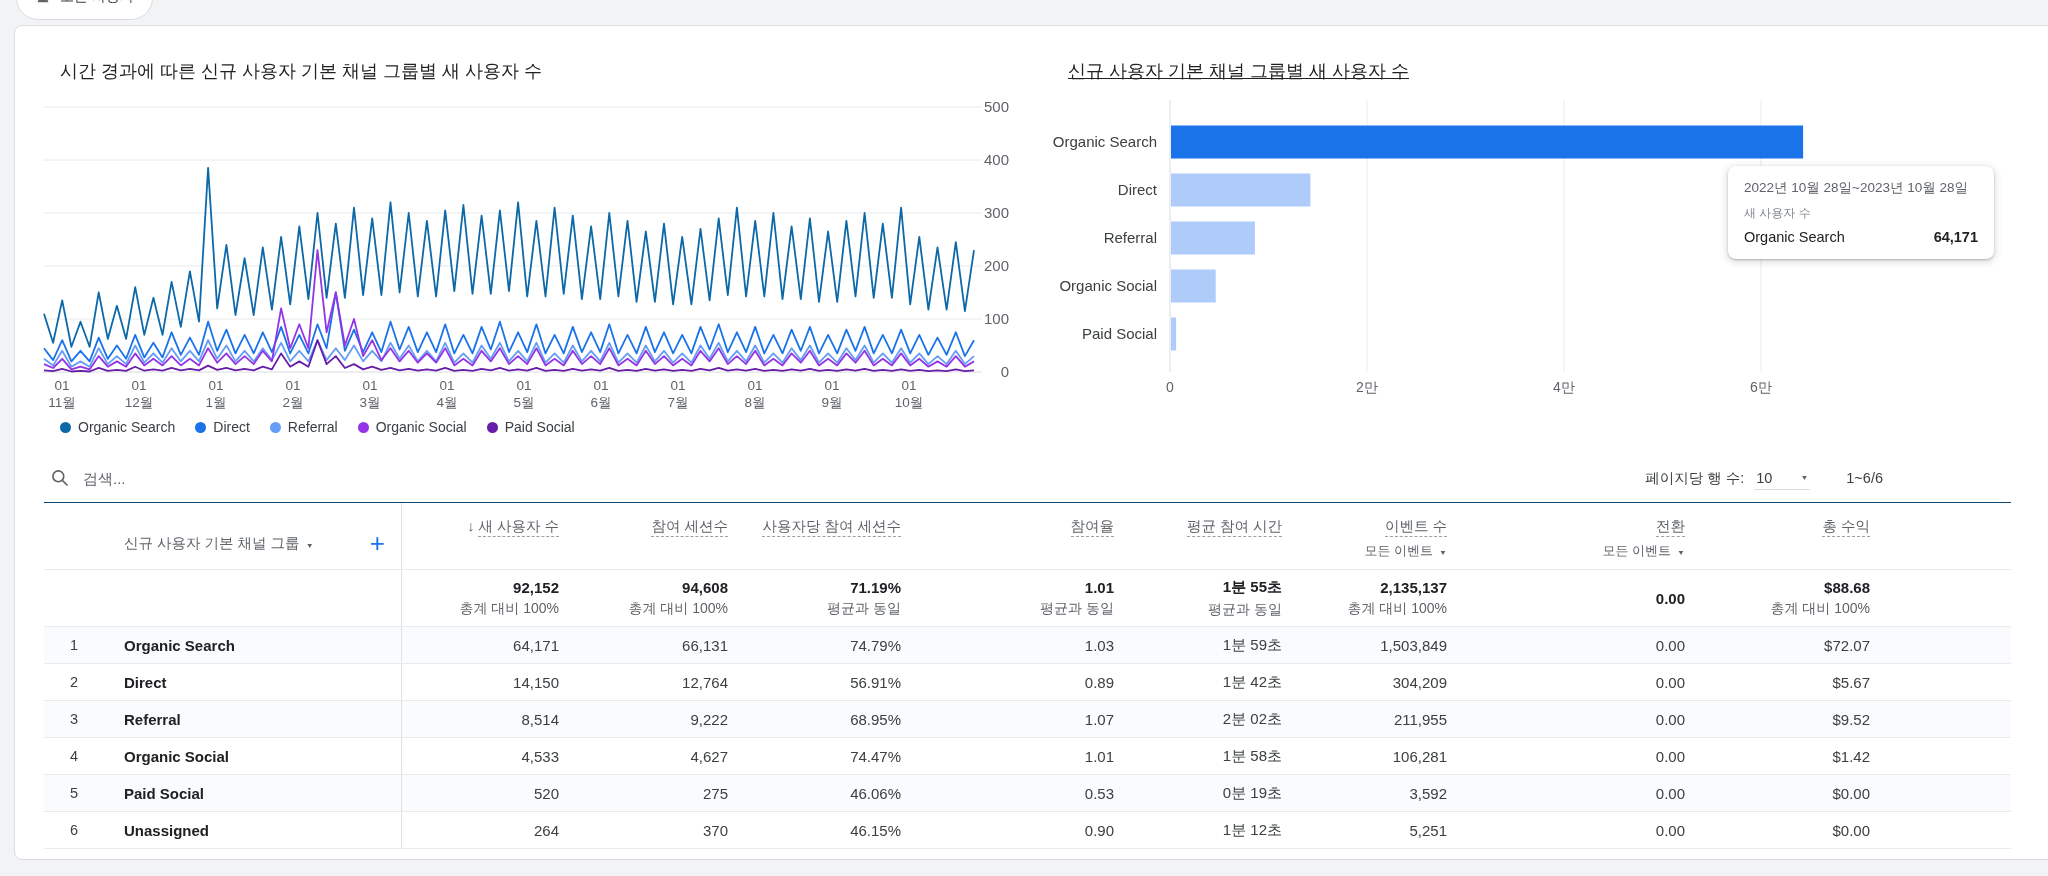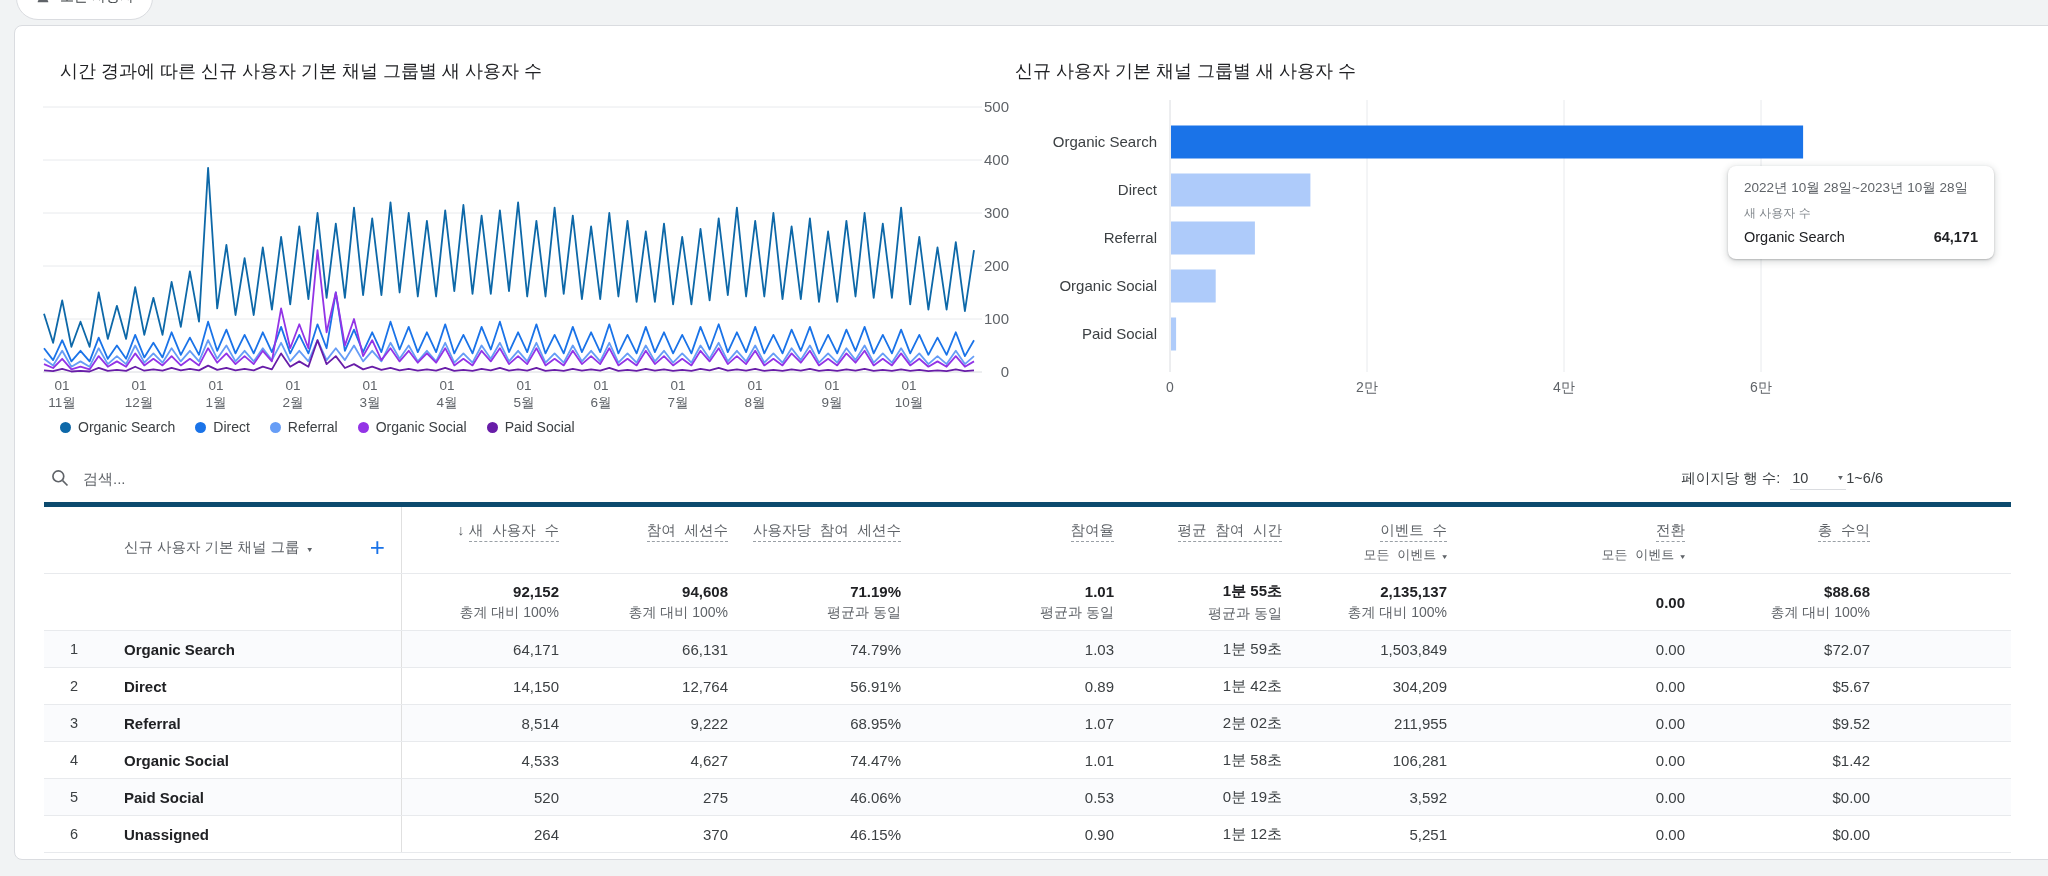--- a/index.html
+++ b/index.html
@@ -14,58 +14,58 @@
     display:flex; align-items:center; gap:9px; padding:0 18px;
     font-size:14px; color:#3c4043;
   }
   .card {
     position:absolute; left:14px; top:25px; right:-20px; bottom:16px;
     background:#fff; border:1px solid #dadce0; border-radius:8px;
   }
   .charts-row { position:relative; height:428px; }
   .chart-title { position:absolute; top:33px; margin:0; font-size:18px; font-weight:400; color:#202124; white-space:nowrap; }
   #line-title { left:45px; }
-  #bar-title  { left:1000px; }
+  #bar-title  { left:1053px;text-decoration:underline; }
   #line-svg { position:absolute; left:22px;  top:74px; }
   #bar-svg  { position:absolute; left:982px; top:74px; }
   #line-legend {
     position:absolute; left:45px; top:393px;
     display:flex; align-items:center; gap:20px; font-size:14px; color:#3c4043;
   }
   .legend-item { display:flex; align-items:center; gap:7px; white-space:nowrap; }
   .legend-dot { width:11px; height:11px; border-radius:50%; }
   .tooltip {
     position:absolute; left:1713px; top:140px; width:234px; z-index:5;
     background:#fff; border-radius:8px; padding:13px 16px 14px 16px;
     box-shadow:0 1px 2px rgba(60,64,67,.3), 0 2px 6px 2px rgba(60,64,67,.15);
   }
   .tt-date { font-size:13.5px; color:#5f6368; white-space:nowrap; }
   .tt-metric { font-size:12px; color:#80868b; margin-top:8px; }
   .tt-row { display:flex; justify-content:space-between; align-items:center; margin-top:7px; font-size:14.5px; color:#202124; }
   .tt-val { font-weight:700; }
 
   .table-wrap { margin:0 56px 0 29px; }
-  .toolbar { height:48px; display:flex; align-items:center; border-bottom:5px solid #0c4a6e; padding-left:6px;justify-content:center; }
+  .toolbar { height:48px; display:flex; align-items:center; border-bottom:1px solid #0c4a6e; padding-left:6px;justify-content:center; }
   .search { display:flex; align-items:center; gap:11px; flex:1; }
   .search input { border:none; outline:none; font-size:15px; color:#3c4043; width:320px; font-family:inherit; background:transparent; }
   .search input::placeholder { color:#5f6368; }
   .pager { display:flex; align-items:center; font-size:14.5px; color:#3c4043; padding-right:128px; white-space:nowrap; }
   .rpp-select { display:flex; align-items:center; gap:22px; margin-left:10px; padding:3px 2px; border-bottom:1px solid #dadce0; cursor:pointer; }
-  .range { }
+  .range { margin-left:36px; }
   .caret { font-size:8px; color:#5f6368; margin-left:6px; display:inline-block; transform:scaleY(.85); }
 
   .grid-row {
     display:grid;
     grid-template-columns:60px 298px 157px 169px 173px 213px 168px 165px 238px 185px minmax(0,1fr);
   }
   .grid-row > .cell { display:flex; align-items:center; min-width:0; }
   .sep { border-right:1px solid #e0e0e0; }
 
   .head-row { height:66px; border-bottom:1px solid #e8eaed; }
-  .head-row .cell.metric { flex-direction:column; align-items:flex-end; justify-content:flex-start; padding-top:14px; gap:6px;font-family:Liberation Mono, monospace; }
+  .head-row .cell.metric { flex-direction:column; align-items:flex-end; justify-content:flex-start; padding-top:14px; gap:6px; }
   .name-head { justify-content:space-between; align-items:flex-start; padding:14px 16px 0 20px; }
   .dim-label { font-size:14.5px; color:#5f6368; white-space:nowrap; }
   .h-main { font-size:14.5px; color:#5f6368; white-space:nowrap; }
   .u { border-bottom:1px dashed #9aa0a6; padding-bottom:2px; }
   .h-sub { font-size:13px; color:#5f6368; white-space:nowrap; cursor:pointer; }
   .sort-arrow { margin-right:4px; }
   .plus-btn { border:none; background:none; color:#1a73e8; font-size:26px; line-height:20px; cursor:pointer; padding:0; font-family:inherit; }
 
   .totals-row { height:56px; border-bottom:1px solid #e8eaed; }
   .totals-row .cell.metric { flex-direction:column; align-items:flex-end; justify-content:center; gap:4px; }

